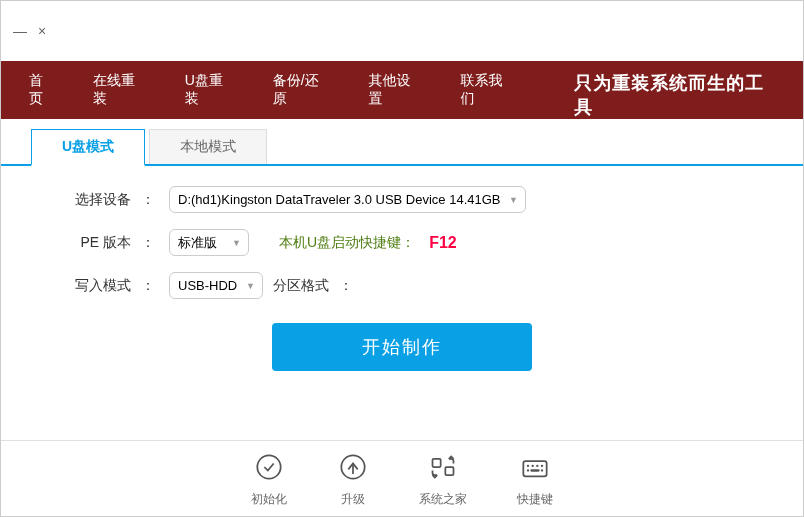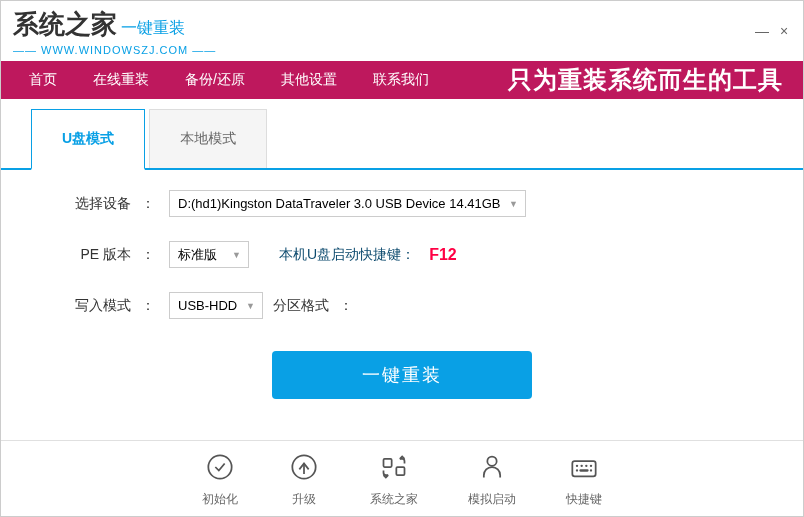--- a/index.html
+++ b/index.html
@@ -62,44 +62,44 @@
       cursor: pointer;
       display: flex;
       align-items: center;
       justify-content: center;
       font-size: 14px;
       color: #666;
     }
 
     
     .nav-bar {
-      background: #be185d;
-      height: 38px;
-      display: flex;
-      align-items: center;
+      background: #7f1d1d;
+      height: 58px;
+      display: flex;
+      align-items: flex-end;
       padding: 0 0 0 10px;
       justify-content: space-between;
     }
     .nav-items {
       display: flex;
       align-items: center;
       height: 100%;
     }
     .nav-item {
       color: #fff;
       font-size: 14px;
       padding: 0 18px;
       height: 100%;
       display: flex;
       align-items: center;
       cursor: pointer;
     }
     .nav-slogan {
       color: #fff;
-      font-size: 24px;
+      font-size: 18px;
       font-weight: bold;
       padding-right: 20px;
       letter-spacing: 1px;
       margin-left: 40px;
     }
 
     
     .content {
       flex: 1;
       background: #fff;
@@ -109,21 +109,21 @@
     }
 
     
     .tabs {
       display: flex;
       border-bottom: 2px solid #09a0e5;
       padding: 10px 30px 0;
       gap: 0;
     }
     .tab {
-      padding: 20px 30px;
+      padding: 8px 30px;
       font-size: 14px;
       cursor: pointer;
       border: 1px solid #ddd;
       border-bottom: none;
       background: #f5f5f5;
       color: #666;
       margin-right: 4px;
     }
     .tab.active {
       background: #fff;
@@ -132,21 +132,21 @@
       border-bottom: 2px solid #fff;
       margin-bottom: -2px;
       font-weight: bold;
     }
 
     
     .form-area {
       padding: 20px 60px;
       display: flex;
       flex-direction: column;
-      gap: 24px;
+      gap: 16px;
     }
     .form-row {
       display: flex;
       align-items: center;
       gap: 10px;
     }
     .form-label {
       font-size: 14px;
       color: #333;
       min-width: 70px;
@@ -168,35 +168,35 @@
       position: absolute;
       right: 8px;
       top: 50%;
       transform: translateY(-50%);
       pointer-events: none;
     }
     .select-wrap select {
       padding-right: 24px;
       min-width: 80px;
       border: 1px solid #ccc;
-      border-radius: 0;
+      border-radius: 6px;
       padding: 5px 24px 5px 8px;
       font-size: 13px;
       background: #fff;
       appearance: none;
       -webkit-appearance: none;
       cursor: pointer;
       outline: none;
     }
     .select-device .select-wrap select {
       min-width: 340px;
     }
     .hotkey-label {
       font-size: 14px;
-      color: #0c4a6e;
+      color: #4d7c0f;
       margin-left: 20px;
     }
     .hotkey-value {
       font-size: 16px;
       color: #f04;
       font-weight: bold;
       margin-left: 4px;
     }
 
     
@@ -247,40 +247,31 @@
       fill: none;
       stroke-width: 1.5;
     }
   </style>
 </head>
 <body>
 
 <div class="window">
 
   <div class="title-bar">
-    <div class="title-logo">
-      <div class="title-logo-main">
-        <span>系统之家</span><span class="yi">一键重装</span>
-      </div>
-      <div class="title-logo-sub">
-        <span>——</span>
-        <span>WWW.WINDOWSZJ.COM</span>
-        <span>——</span>
-      </div>
-    </div>
     <div class="title-controls">
       <div class="title-btn">—</div>
       <div class="title-btn">×</div>
     </div>
   </div>
 
   <div class="nav-bar">
     <div class="nav-items">
       <div class="nav-item">首页</div>
       <div class="nav-item">在线重装</div>
+      <div class="nav-item">U盘重装</div>
       <div class="nav-item">备份/还原</div>
       <div class="nav-item">其他设置</div>
       <div class="nav-item">联系我们</div>
     </div>
     <div class="nav-slogan">只为重装系统而生的工具</div>
   </div>
 
   <div class="content">
 
     <div class="tabs">
@@ -317,21 +308,21 @@
         <span class="form-colon">：</span>
         <div class="select-wrap">
           <select>
             <option>USB-HDD</option>
           </select>
         </div>
         <span style="font-size:14px; color:#333;">分区格式</span>
         <span class="form-colon">：</span>
       </div>
 
-      <button class="btn-start">一键重装</button>
+      <button class="btn-start">开始制作</button>
 
     </div>
 
     <div class="bottom-toolbar">
 
       <div class="tool-item">
         <div class="tool-icon">
           <svg viewBox="0 0 24 24">
             <circle cx="12" cy="12" r="10"></circle>
             <polyline points="8,12 11,15 16,9"></polyline>
@@ -358,29 +349,20 @@
             <rect x="14" y="12" width="7" height="7" rx="1"></rect>
             <path d="M17 5h2a2 2 0 0 1 2 2v2"></path>
             <polyline points="17,5 19,3 21,5"></polyline>
             <path d="M7 19H5a2 2 0 0 1-2-2v-2"></path>
             <polyline points="7,19 5,21 3,19"></polyline>
           </svg>
         </div>
         <span>系统之家</span>
       </div>
 
-      <div class="tool-item">
-        <div class="tool-icon">
-          <svg viewBox="0 0 24 24">
-            <circle cx="12" cy="7" r="4"></circle>
-            <path d="M5 21v-2a7 7 0 0 1 14 0v2"></path>
-          </svg>
-        </div>
-        <span>模拟启动</span>
-      </div>
 
       <div class="tool-item">
         <div class="tool-icon">
           <svg viewBox="0 0 24 24">
             <rect x="2" y="7" width="20" height="13" rx="2"></rect>
             <line x1="6" y1="11" x2="6" y2="11" stroke-width="2" stroke-linecap="round"></line>
             <line x1="10" y1="11" x2="10" y2="11" stroke-width="2" stroke-linecap="round"></line>
             <line x1="14" y1="11" x2="14" y2="11" stroke-width="2" stroke-linecap="round"></line>
             <line x1="18" y1="11" x2="18" y2="11" stroke-width="2" stroke-linecap="round"></line>
             <line x1="6" y1="15" x2="6" y2="15" stroke-width="2" stroke-linecap="round"></line>

